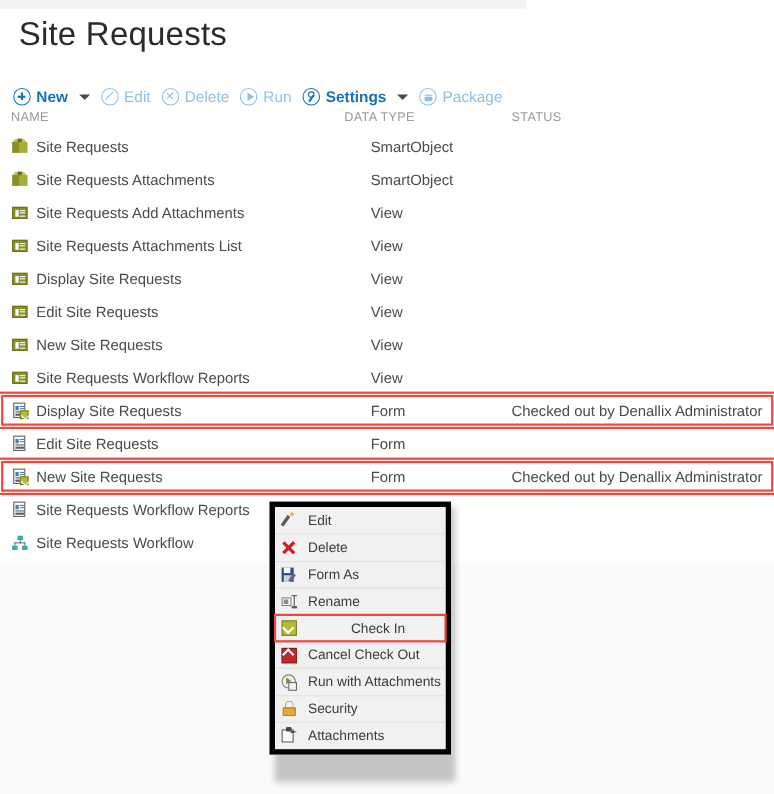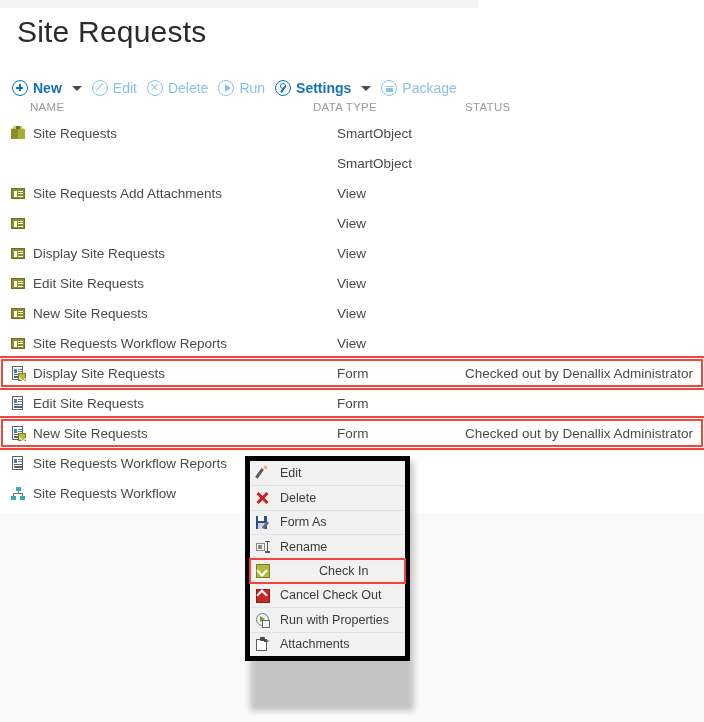--- a/index.html
+++ b/index.html
@@ -78,21 +78,21 @@
                      background:transparent; border:1.6px solid currentColor; }
   
   .ico-pkg::before { left:3.2px; top:4.6px; width:7px; height:1.4px; }
   .ico-pkg::after  { left:3.2px; top:6.8px; width:7px; height:4.2px; border-radius:0 0 1px 1px; }
 
   
   .col-headers { position:absolute; left:0; top:101px; width:704px; height:16px; }
   .col-headers span {
     position:absolute; font-size:11.5px; color:#9a9a9a; letter-spacing:0.3px;
   }
-  .ch-name { left:10px;margin-left:20px; }
+  .ch-name { left:10px; }
   .ch-type { left:313px; }
   .ch-status { left:465px; }
 
   
   .rows { position:absolute; left:0; top:118px; width:704px; }
   .row {
     position:relative; height:30px; display:flex; align-items:center;
     font-size:13.5px; color:#4a4a4a;
   }
   .row .cell-name {
@@ -280,20 +280,29 @@
             <i class="cube-notch"></i>
             <i class="cube-l"></i>
             <i class="cube-r"></i>
           </span>
           <span>Site Requests</span>
         </div>
         <div class="cell-type">SmartObject</div>
         <div class="cell-status"></div>
       </div>
       <div class="row">
+        <div class="cell-name">
+          <span class="ricon ic-so">
+            <i class="cube-t"></i>
+            <i class="cube-notch"></i>
+            <i class="cube-l"></i>
+            <i class="cube-r"></i>
+          </span>
+          <span>Site Requests Attachments</span>
+        </div>
         <div class="cell-type">SmartObject</div>
         <div class="cell-status"></div>
       </div>
       <div class="row">
         <div class="cell-name">
           <span class="ricon ic-view">
             <i class="vframe"></i>
             <i class="vbar"></i>
             <i class="vl1"></i>
             <i class="vl2"></i>
@@ -306,20 +315,21 @@
       </div>
       <div class="row">
         <div class="cell-name">
           <span class="ricon ic-view">
             <i class="vframe"></i>
             <i class="vbar"></i>
             <i class="vl1"></i>
             <i class="vl2"></i>
             <i class="vl3"></i>
           </span>
+          <span>Site Requests Attachments List</span>
         </div>
         <div class="cell-type">View</div>
         <div class="cell-status"></div>
       </div>
       <div class="row">
         <div class="cell-name">
           <span class="ricon ic-view">
             <i class="vframe"></i>
             <i class="vbar"></i>
             <i class="vl1"></i>
@@ -498,21 +508,28 @@
           <i class="c-ar"></i>
         </span>
         <span class="ctx-label">Cancel Check Out</span>
       </div>
       <div class="ctx-item">
         <span class="ctx-ico cic-run">
           <i class="rp-c"></i>
           <i class="rp-p"></i>
           <i class="rp-b"></i>
         </span>
-        <span class="ctx-label">Run with Properties</span>
+        <span class="ctx-label">Run with Attachments</span>
+      </div>
+      <div class="ctx-item">
+        <span class="ctx-ico cic-sec">
+          <i class="l-sh"></i>
+          <i class="l-bd"></i>
+        </span>
+        <span class="ctx-label">Security</span>
       </div>
       <div class="ctx-item">
         <span class="ctx-ico cic-prop">
           <i class="pr-pg"></i>
           <i class="pr-cl"></i>
           <i class="pr-ar"></i>
         </span>
         <span class="ctx-label">Attachments</span>
       </div>
     </div>

